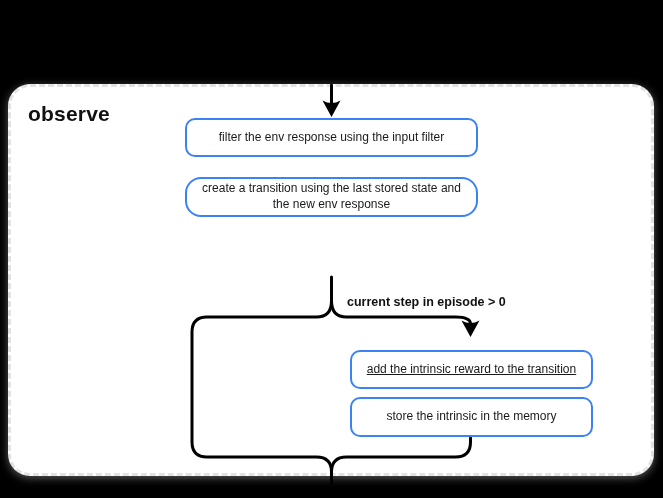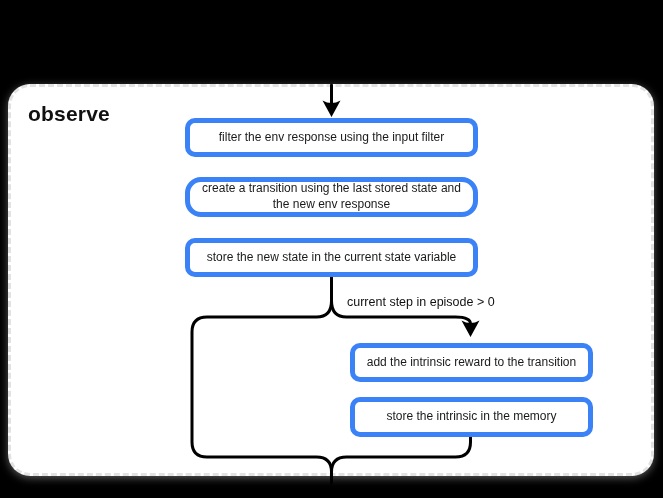--- a/index.html
+++ b/index.html
@@ -35,42 +35,42 @@
     top: 63px;
     font-size: 21px;
     font-weight: 700;
     color: #111111;
     letter-spacing: 0.2px;
   }
   .node {
     position: absolute;
     box-sizing: border-box;
     background: #ffffff;
-    border: 5px solid #3b82f6;
+    border: 2px solid #3b82f6;
     border-radius: 10px;
     display: flex;
     align-items: center;
     justify-content: center;
     text-align: center;
     font-size: 12px;
     line-height: 1.3;
     color: #1a1a1a;
     padding: 2px 7px;
   }
   .node-1 { left: 185px; top: 79px;  width: 293px; height: 39px; }
   .node-2 { left: 185px; top: 138px; width: 293px; height: 40px; border-radius: 16px; }
   .node-3 { left: 185px; top: 199px; width: 293px; height: 39px; }
-  .node-4 { left: 350px; top: 304px; width: 243px; height: 39px; }
+  .node-4 { left: 350px; top: 311px; width: 243px; height: 39px; text-decoration: underline; }
   .node-5 { left: 350px; top: 358px; width: 243px; height: 40px; }
   .condition-label {
     position: absolute;
     left: 347px;
     top: 256px;
     font-size: 12.5px;
-    font-weight: 400;
+    font-weight: 700;
     color: #111111;
     white-space: nowrap;
   }
   svg.connectors {
     position: absolute;
     left: 0;
     top: 0;
     width: 663px;
     height: 498px;
     pointer-events: none;
@@ -112,23 +112,20 @@
   </svg>
 
   <div class="node node-1">
     <span>filter the env response using the input filter</span>
   </div>
 
   <div class="node node-2">
     <span>create a transition using the last stored state and the new env response</span>
   </div>
 
-  <div class="node node-3">
-    <span>store the new state in the current state variable</span>
-  </div>
 
   <div class="node node-4">
     <span>add the intrinsic reward to the transition</span>
   </div>
 
   <div class="node node-5">
     <span>store the intrinsic in the memory</span>
   </div>
 
   <div class="condition-label">current step in episode &gt; 0</div>

